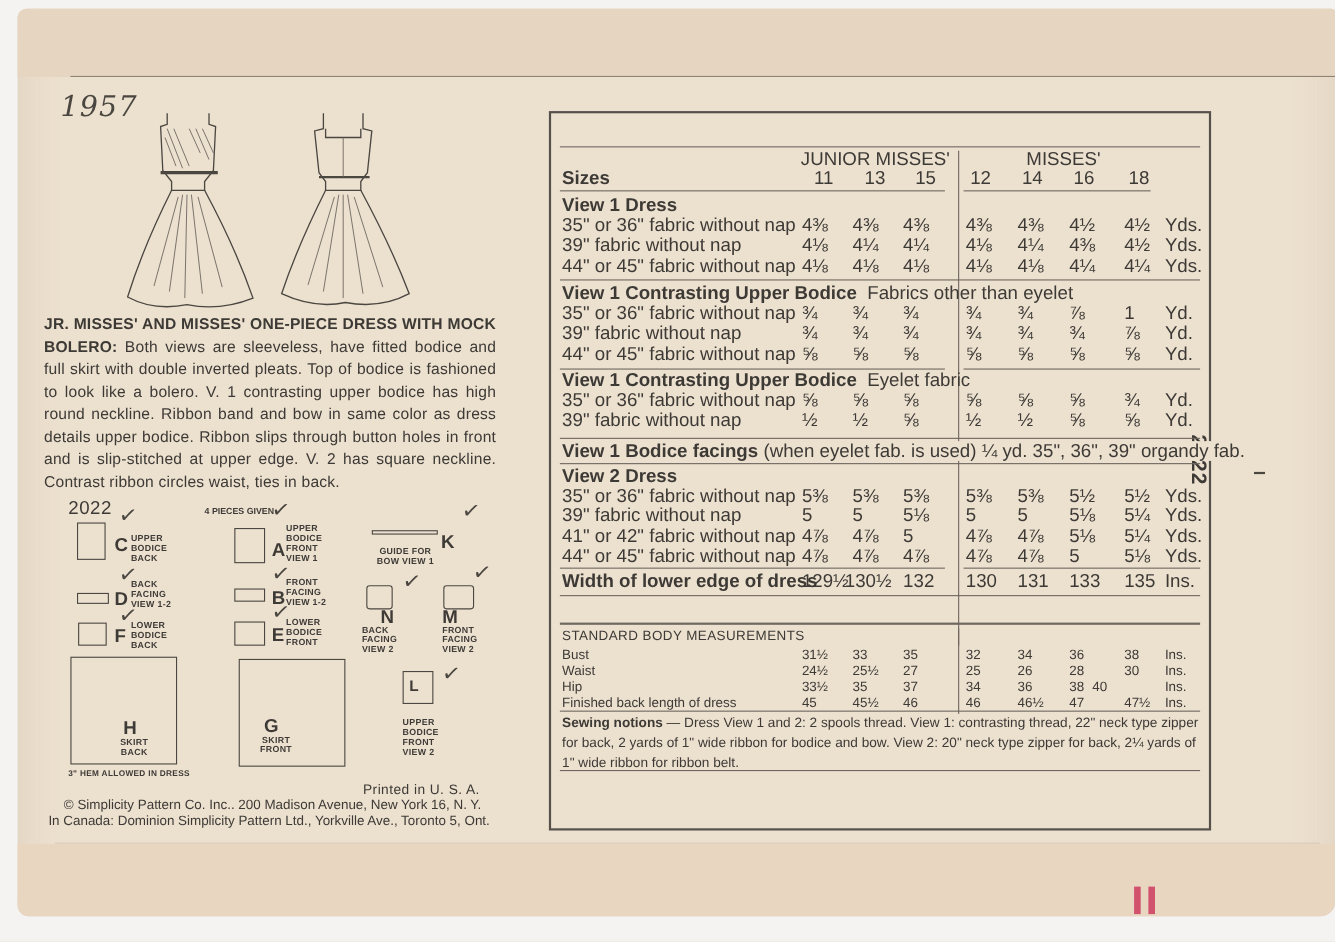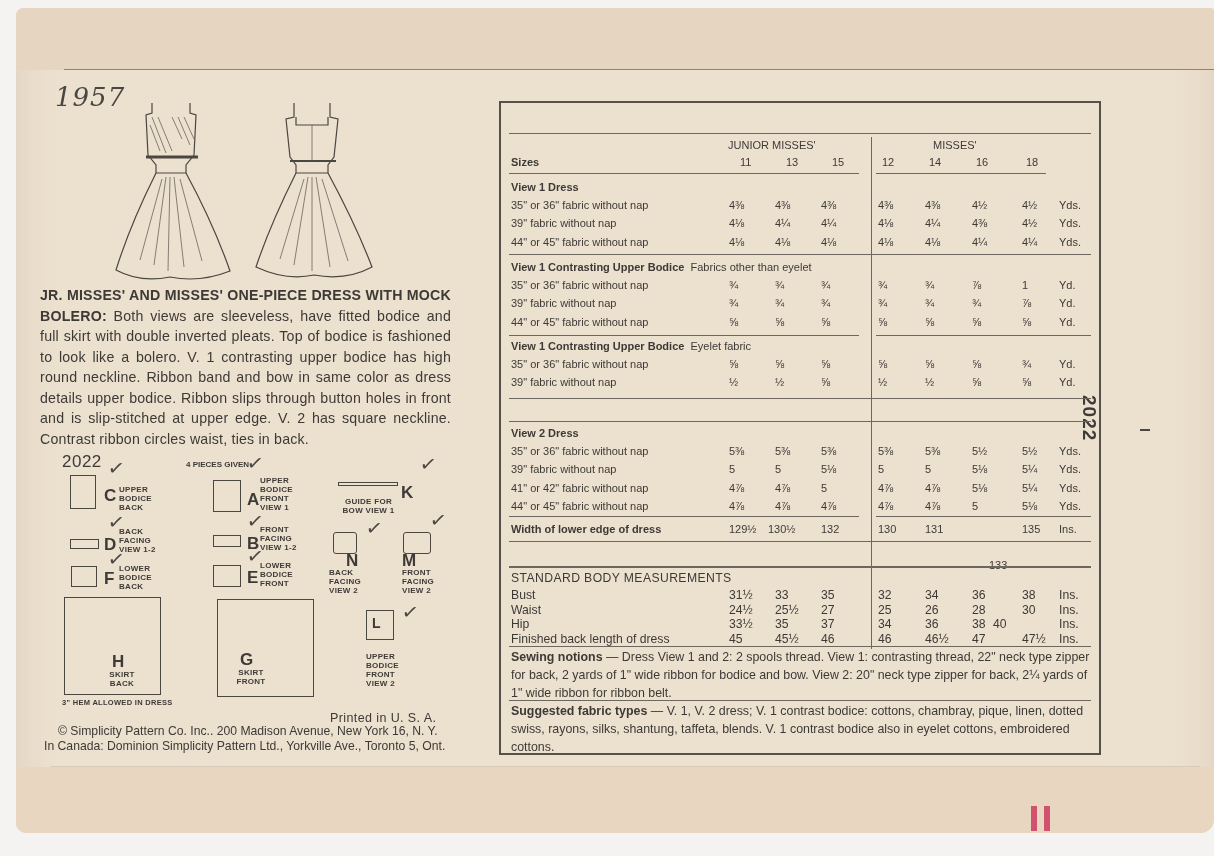--- a/index.html
+++ b/index.html
@@ -26,21 +26,21 @@
 
   .footer-printed{position:absolute;left:330px;top:711px;font-size:12.5px;color:#3d3a36;letter-spacing:.4px;}
   .footer-copy{position:absolute;left:58px;top:724px;font-size:12.2px;color:#3d3a36;}
   .footer-canada{position:absolute;left:44px;top:739px;font-size:12.2px;color:#3d3a36;}
 
   .vert-num{position:absolute;left:1100px;top:395px;font-size:19px;font-weight:bold;color:#3e3b37;transform:rotate(90deg);transform-origin:left top;letter-spacing:1px;}
   .tick-mark{position:absolute;left:1140px;top:429px;width:10px;height:2px;background:#4a4640;}
 
   
   .chart{position:absolute;left:499px;top:101px;width:598px;height:650px;border:2px solid #55504a;background:transparent;}
-  .row{position:absolute;left:10px;height:18px;font-size:11px;line-height:18px;white-space:nowrap;color:#3d3a36;}
+  .row{position:absolute;left:10px;height:18px;font-size:17px;line-height:18px;white-space:nowrap;color:#3d3a36;}
   .hr{position:absolute;border-top:1.6px solid #6e675f;}
   .vr{position:absolute;border-left:1.4px solid #6e675f;}
   .cell{position:absolute;top:0;text-align:left;}
   .b{font-weight:bold;}
   .small{font-size:12.2px;}
   .notes{position:absolute;left:10px;width:580px;font-size:12.4px;line-height:18px;color:#3d3a36;}
 </style>
 </head>
 <body>
 
@@ -285,20 +285,23 @@
         <span class="cell" style="left: 320px;">⅝</span>
         <span class="cell" style="left: 377px;">½</span>
         <span class="cell" style="left: 424px;">½</span>
         <span class="cell" style="left: 471px;">⅝</span>
         <span class="cell" style="left: 521px;">⅝</span>
         <span class="cell" style="left: 558px;">Yd.</span>
       </div>
     </div>
   <div class="hr" style="left:8px;top:295px;width:582px"></div>
 
+  <div class="row" style="top:298px;background:#ece0cf;z-index:2;padding-right:8px">
+    <span class="b">View 1   Bodice facings</span> <span>(when eyelet fab. is used) ¼ yd. 35", 36", 39" organdy fab.</span>
+  </div>
   <div class="hr" style="left:8px;top:318px;width:582px;z-index:3"></div>
 
   <div class="row b" style="top:321px">View 2   Dress</div>
   <div id="sec4">
       <div class="row" style="top: 339px; left: 0px; width: 598px;">
         <span class="cell" style="left: 10px;">35" or 36" fabric without nap</span>
         <span class="cell" style="left: 228px;">5⅜</span>
         <span class="cell" style="left: 274px;">5⅜</span>
         <span class="cell" style="left: 320px;">5⅜</span>
         <span class="cell" style="left: 377px;">5⅜</span>
@@ -345,21 +348,21 @@
   <div class="hr" style="left:375px;top:413px;width:215px"></div>
 
   <div class="row b" style="top:417px">Width of lower edge of dress</div>
   <div id="sec5">
       <div class="row" style="top: 417px; left: 0px; width: 700px;">
         <span class="cell" style="left: 228px;">129½</span>
         <span class="cell" style="left: 267px;">130½</span>
         <span class="cell" style="left: 320px;">132</span>
         <span class="cell" style="left: 377px;">130</span>
         <span class="cell" style="left: 424px;">131</span>
-        <span class="cell" style="left: 488px; margin-top: 36px;">133</span>
+        <span class="cell" style="left: 471px;">133</span>
         <span class="cell" style="left: 521px;">135</span>
         <span class="cell" style="left: 558px;">Ins.</span>
       </div>
     </div>
   <div class="hr" style="left:8px;top:438px;width:582px"></div>
 
   <div class="hr" style="left:8px;top:463px;width:582px;border-top-width:2.5px"></div>
 
   <div class="row small" style="top:466px;letter-spacing:.4px">STANDARD BODY MEASUREMENTS</div>
   <div class="vr" style="left:370px;top:468px;height:78px"></div>
@@ -409,17 +412,13 @@
         <span class="cell" style="left: 558px;">Ins.</span>
       </div>
     </div>
   <div class="hr" style="left:8px;top:543px;width:582px"></div>
 
   <div class="notes" style="top:545px">
     <b>Sewing notions</b>
     <span>— Dress View 1 and 2: 2 spools thread. View 1: contrasting thread, 22" neck type zipper for back, 2 yards of 1" wide ribbon for bodice and bow. View 2: 20" neck type zipper for back, 2¼ yards of 1" wide ribbon for ribbon belt.</span>
   </div>
   <div class="hr" style="left:8px;top:597px;width:582px"></div>
-  <div class="notes" style="top:599px">
-    <b>Suggested fabric types</b>
-    <span>— V. 1, V. 2 dress; V. 1 contrast bodice: cottons, chambray, pique, linen, dotted swiss, rayons, silks, shantung, taffeta, blends. V. 1 contrast bodice also in eyelet cottons, embroidered cottons.</span>
-  </div>
 </div>
 
 </body></html>

